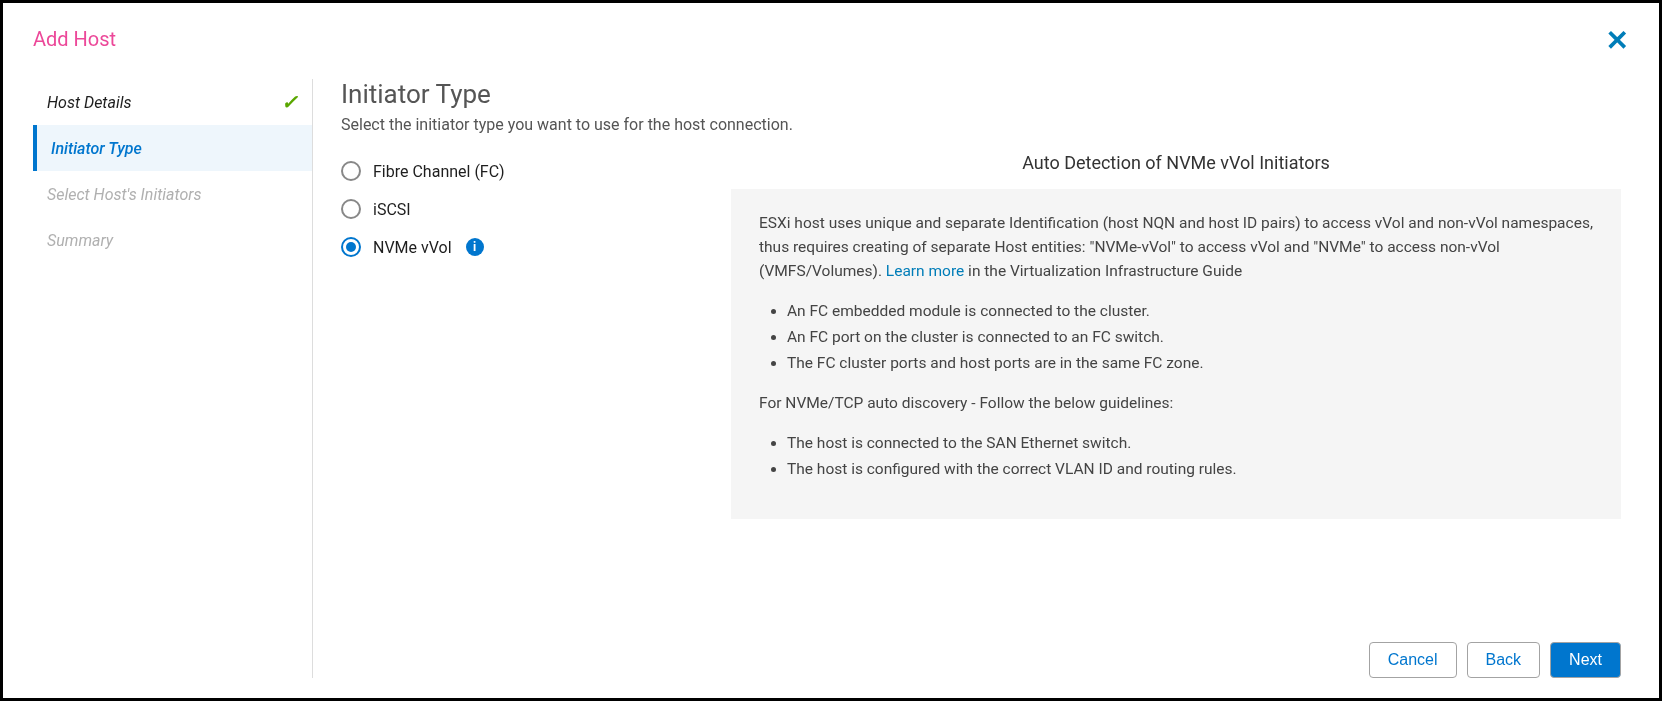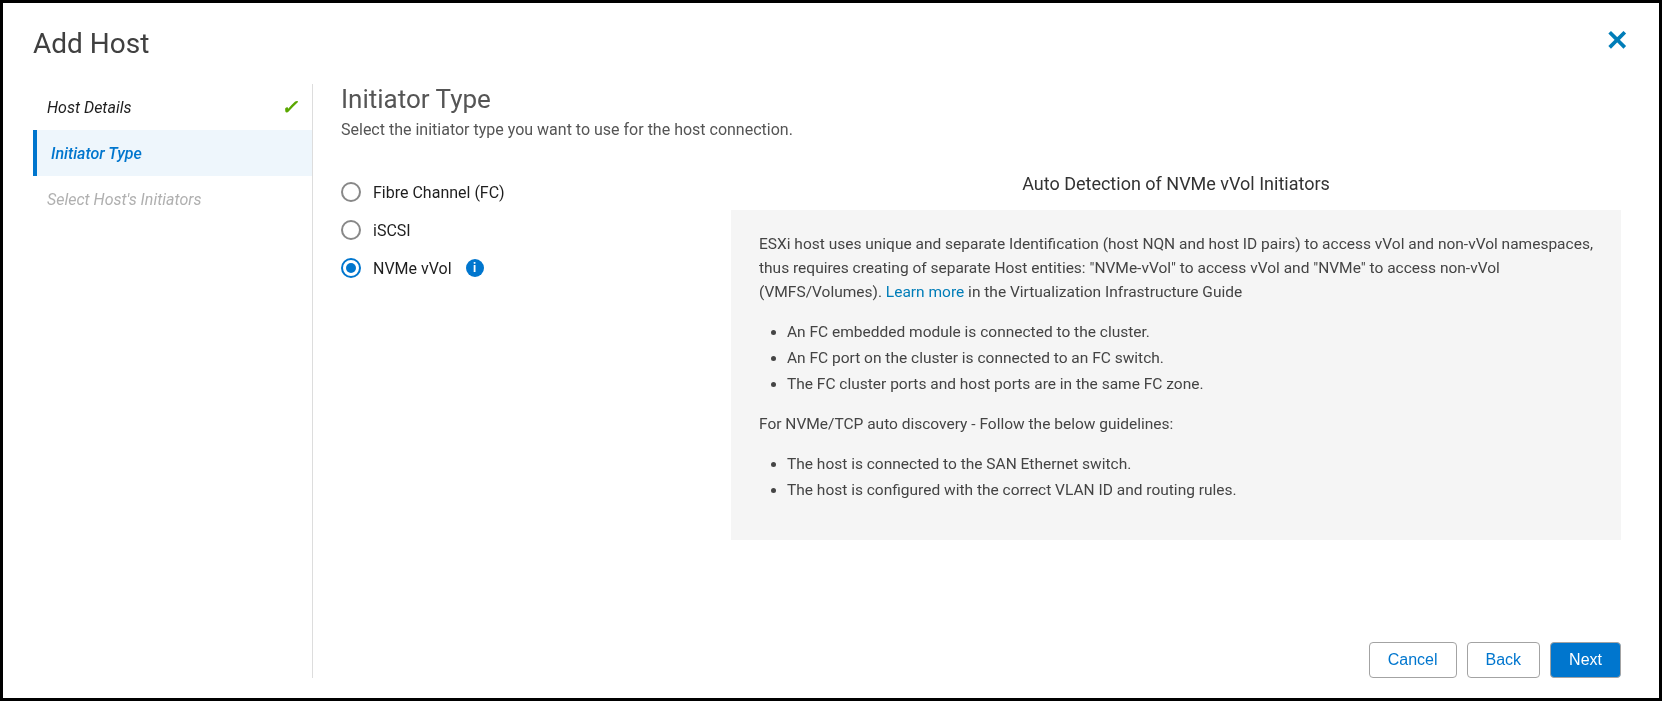--- a/index.html
+++ b/index.html
@@ -7,21 +7,21 @@
     font-family: -apple-system, "Segoe UI", Roboto, "Helvetica Neue", Arial, sans-serif;
     background: #fff;
     width: 1662px;
     height: 701px;
     border: 3px solid #000;
     position: relative;
     color: #1e1e1e;
   }
   .dialog { padding: 24px 30px 20px 30px; height: 100%; display: flex; flex-direction: column; }
   .dialog-header { display: flex; justify-content: space-between; align-items: flex-start; margin-bottom: 24px; }
-  .dialog-title { font-size: 28px; font-weight: 400; color: #404040; }
+  .dialog-title { font-size: 20px; font-weight: 400; color: #ec4899; }
   .close-x { font-size: 28px; font-weight: 700; color: #007db8; cursor: pointer; line-height: 1; }
   .body-row { display: flex; flex: 1; min-height: 0; }
   .sidebar {
     width: 280px;
     flex: 0 0 280px;
     border-right: 1px solid #ddd;
     padding-right: 0;
     font-style: italic;
   }
   .sidebar-item {
@@ -39,21 +39,21 @@
     color: #0076ce;
     background: #eef6fc;
     border-left: 4px solid #0076ce;
     font-weight: 500;
   }
   .sidebar-item.future { color: #b0b0b0; }
   .check-icon { color: #5aa700; font-weight: 700; font-size: 20px; }
   .main { flex: 1; padding: 0 8px 0 28px; display: flex; flex-direction: column; }
   .main-heading { font-size: 26px; font-weight: 400; color: #555; margin-bottom: 6px; }
   .main-sub { font-size: 16px; color: #555; margin-bottom: 18px; }
-  .content-row { display: flex; gap: 30px; flex: 1; min-height: 0; margin-top: 16px; }
+  .content-row { display: flex; gap: 30px; flex: 1; min-height: 0; }
   .radio-col { width: 360px; flex: 0 0 360px; }
   .radio-item {
     display: flex; align-items: center; gap: 12px;
     padding: 9px 0;
     font-size: 16px;
     cursor: pointer;
   }
   .radio {
     width: 20px; height: 20px; border-radius: 50%;
     border: 2px solid #888; display: inline-block; position: relative;
@@ -109,20 +109,23 @@
       <div class="sidebar-item completed">
         <span>Host Details</span>
         <span class="check-icon">✓</span>
       </div>
       <div class="sidebar-item active">
         <span>Initiator Type</span>
       </div>
       <div class="sidebar-item future">
         <span>Select Host's Initiators</span>
       </div>
+      <div class="sidebar-item future">
+        <span>Summary</span>
+      </div>
     </div>
 
     <div class="main">
       <div class="main-heading">Initiator Type</div>
       <div class="main-sub">Select the initiator type you want to use for the host connection.</div>
 
       <div class="content-row">
 
         <div class="radio-col">
           <div class="radio-item">

